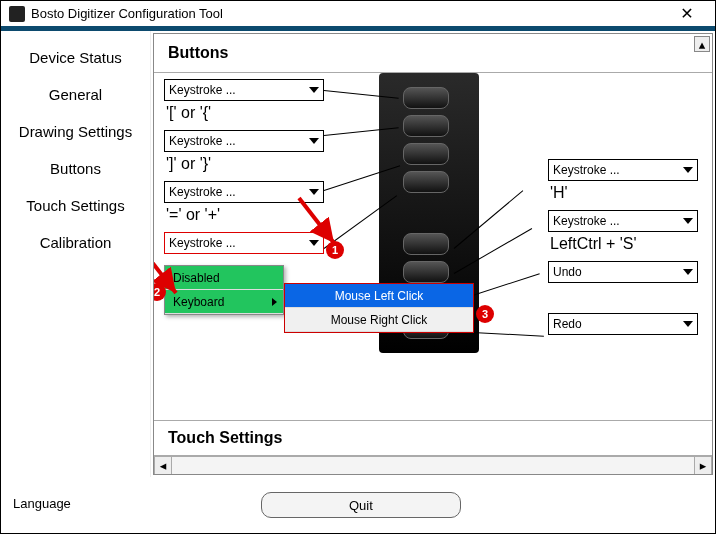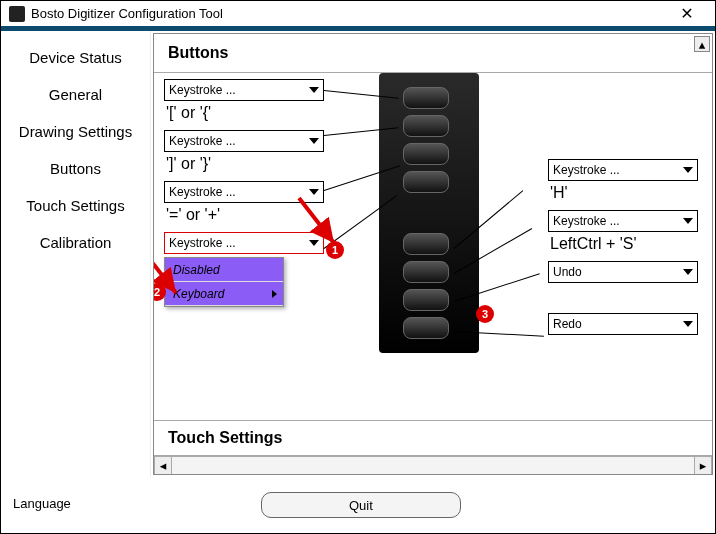--- a/index.html
+++ b/index.html
@@ -17,21 +17,21 @@
   .content { flex:1; position:relative; padding:6px 10px 0 10px; }
   .combo { height:22px; border:1px solid #000; background:#fff; display:flex; align-items:center; padding:0 4px; font-size:12px; cursor:pointer; position:relative; }
   .combo .tri { position:absolute; right:4px; top:50%; transform:translateY(-50%); width:0;height:0;border-left:5px solid transparent;border-right:5px solid transparent;border-top:6px solid #000; }
   .lbl-small { font-size:16px; margin:3px 0 8px 2px; }
   .left-combos { position:absolute; left:10px; top:6px; width:160px; }
   .left-combos .combo { width:160px; margin-bottom:2px; }
   .right-combos { position:absolute; right:14px; top:86px; width:150px; }
   .right-combos .combo { width:150px; margin-bottom:2px; }
   .device { position:absolute; left:225px; top:0; width:100px; height:280px; background:linear-gradient(#2a2a2a,#000); border-radius:4px; }
   .hwbtn { position:absolute; left:24px; width:46px; height:22px; background:linear-gradient(#555,#111); border-radius:8px; border:1px solid #666; }
-  .popup { position:absolute; left:10px; top:184px; width:120px; background:#8b5cf6; border:1px solid #888; box-shadow:2px 2px 4px rgba(0,0,0,0.3); z-index:5;font-style:italic; }
+  .popup { position:absolute; left:10px; top:192px; width:120px; background:#22c55e; border:1px solid #888; box-shadow:2px 2px 4px rgba(0,0,0,0.3); z-index:5; }
   .popup .row, .submenu .row { height:24px; display:flex; align-items:center; padding:0 8px; font-size:12px; border-bottom:1px solid #ddd; cursor:pointer; position:relative; }
   .popup .row.hl { background:#0a66e5; color:#fff; }
   .popup .row .arr { position:absolute; right:6px; width:0;height:0;border-top:4px solid transparent;border-bottom:4px solid transparent;border-left:5px solid currentColor; }
   .submenu { position:absolute; left:130px; top:210px; width:190px; background:#f0f0f0; border:1px solid #c00; z-index:6; }
   .submenu .row.hl { background:#0a66e5; color:#fff; }
   .marker { position:absolute; width:18px;height:18px;border-radius:50%; background:#d00; color:#fff; font-size:11px; display:flex;align-items:center;justify-content:center; font-weight:bold; z-index:8; }
   .arrow { position:absolute; z-index:7; }
   .hscroll { height:18px; border-top:1px solid #aaa; display:flex; align-items:stretch; }
   .hscroll .btn { width:18px; border-left:1px solid #aaa; border-right:1px solid #aaa; background:#eee; display:flex;align-items:center;justify-content:center; cursor:pointer; }
   .hscroll .track { flex:1; background:#f4f4f4; }
@@ -153,20 +153,28 @@
         <div class="popup">
           <div class="row">
               <span>Disabled</span>
             </div>
           <div class="row">
               <span>Keyboard</span>
               <span class="arr"></span>
             </div>
         </div>
 
+        <div class="submenu">
+          <div class="row hl">
+              <span style="margin:auto">Mouse Left Click</span>
+            </div>
+          <div class="row">
+              <span style="margin:auto">Mouse Right Click</span>
+            </div>
+        </div>
 
         <div class="marker" style="left:172px;top:168px">1</div>
         <div class="marker" style="left:-6px;top:210px">2</div>
         <div class="marker" style="left:322px;top:232px">3</div>
 
       </div>
 
       <div class="sec2">Touch Settings</div>
       <div class="hscroll">
         <div class="btn">◂</div>

